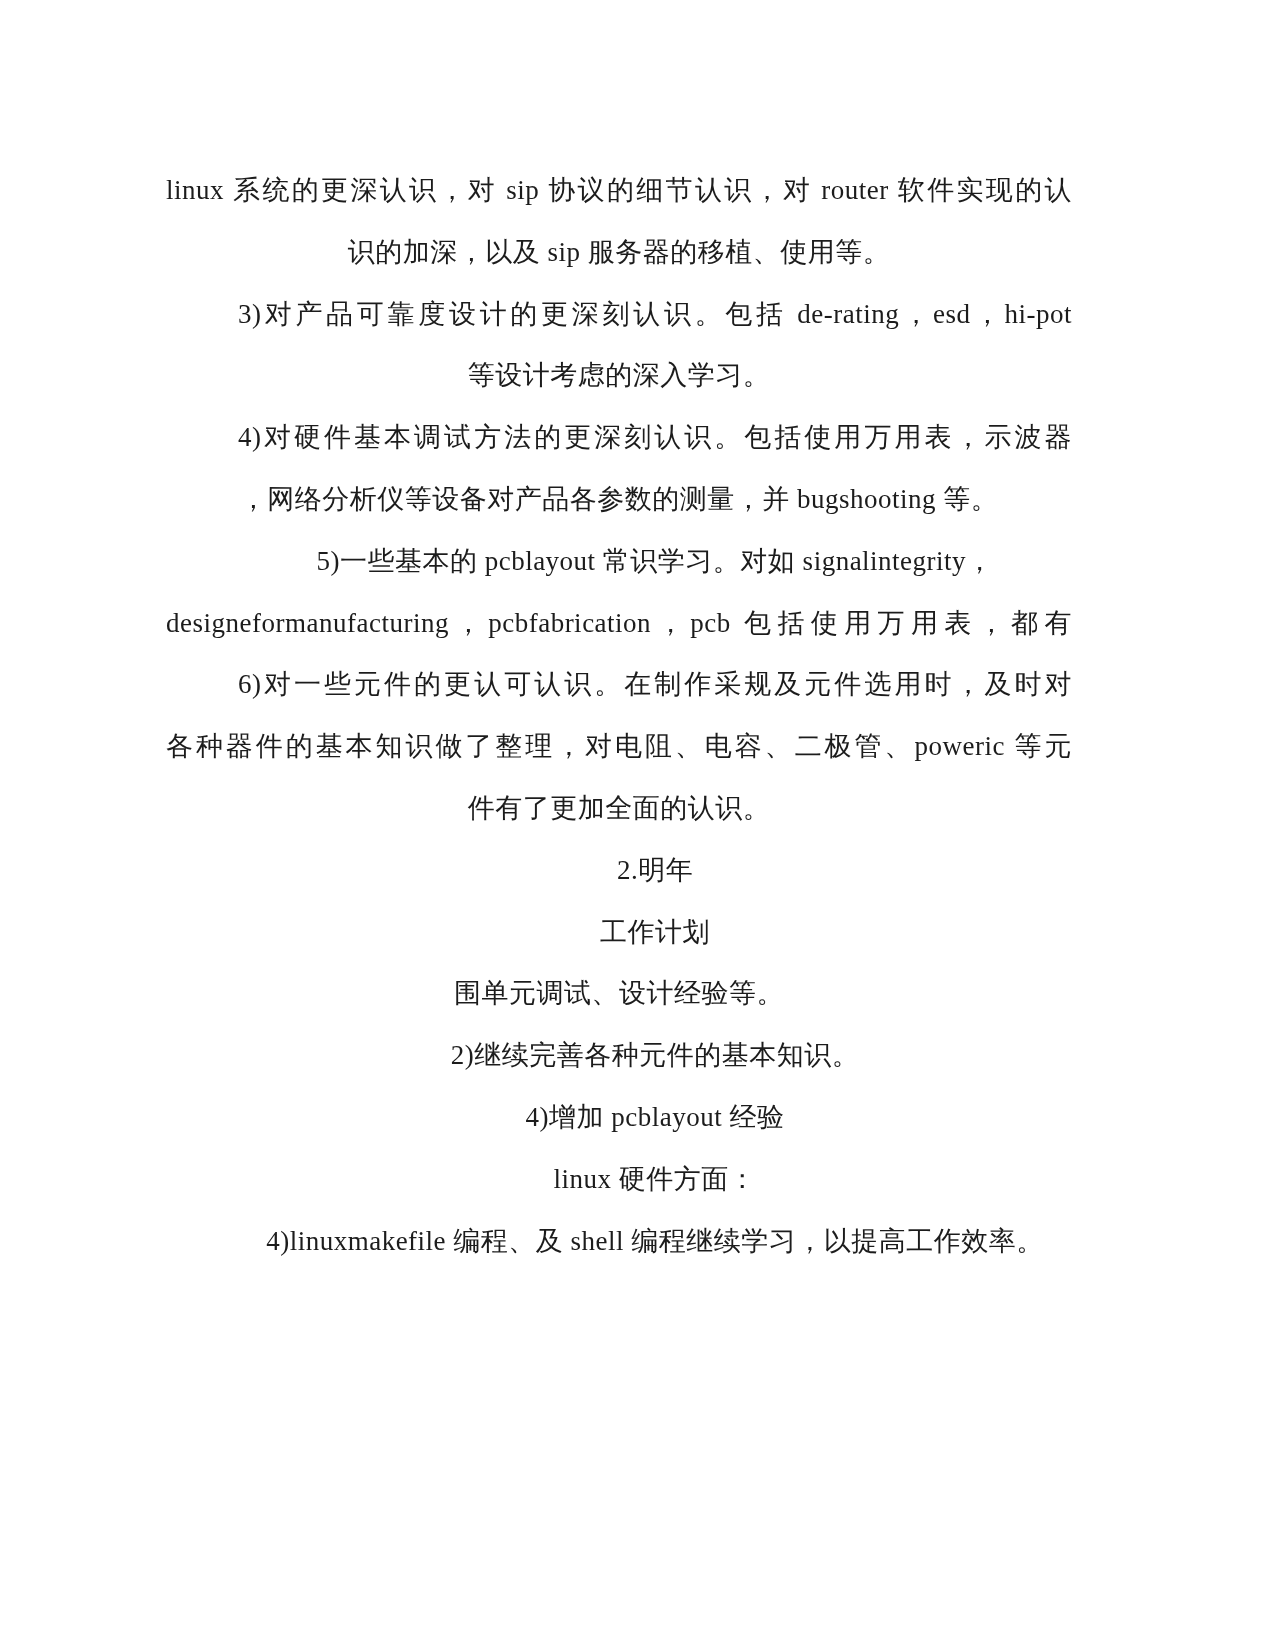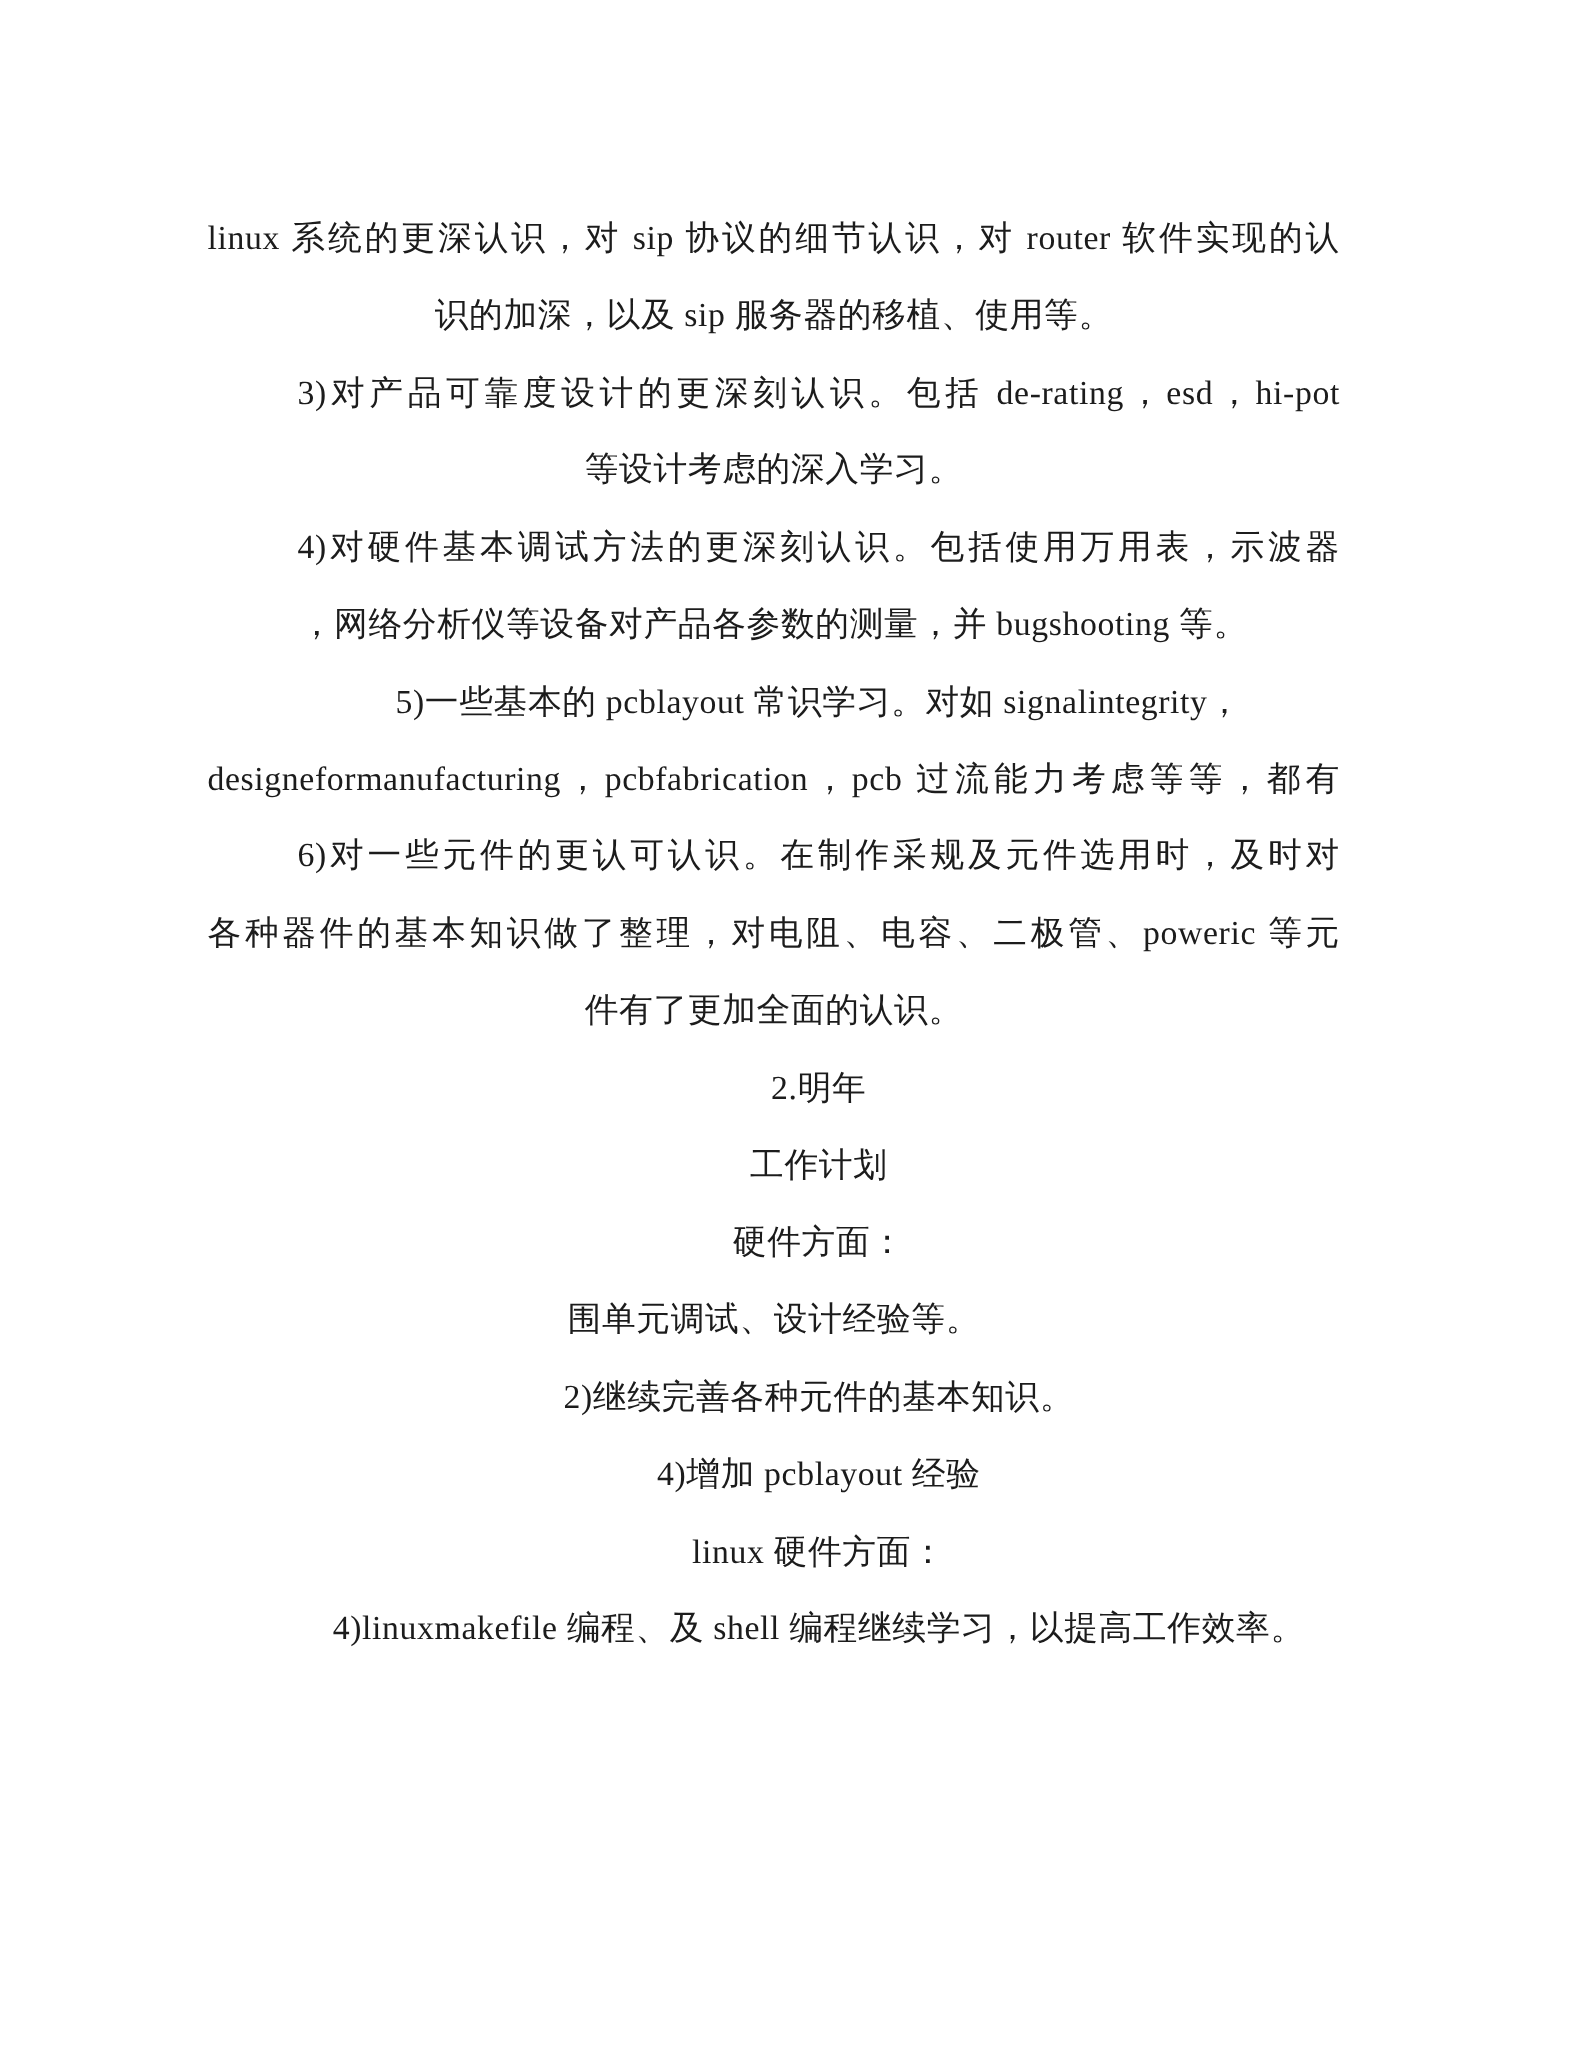--- a/index.html
+++ b/index.html
@@ -47,26 +47,25 @@
 
 <div class="page">
   <div class="text-block">
     <div class="line fill">linux 系统的更深认识，对 sip 协议的细节认识，对 router 软件实现的认</div>
     <div class="line">识的加深，以及 sip 服务器的移植、使用等。</div>
     <div class="line indent fill">3)对产品可靠度设计的更深刻认识。包括 de-rating，esd，hi-pot</div>
     <div class="line">等设计考虑的深入学习。</div>
     <div class="line indent fill">4)对硬件基本调试方法的更深刻认识。包括使用万用表，示波器</div>
     <div class="line">，网络分析仪等设备对产品各参数的测量，并 bugshooting 等。</div>
     <div class="line indent">5)一些基本的 pcblayout 常识学习。对如 signalintegrity，</div>
-    <div class="line fill">designeformanufacturing，pcbfabrication，pcb 过流能力考虑等等，都有</div>
+    <div class="line fill">designeformanufacturing，pcbfabrication，pcb 包括使用万用表，都有</div>
     <div class="line indent fill">6)对一些元件的更认可认识。在制作采规及元件选用时，及时对</div>
     <div class="line fill">各种器件的基本知识做了整理，对电阻、电容、二极管、poweric 等元</div>
     <div class="line">件有了更加全面的认识。</div>
     <div class="line indent">2.明年</div>
     <div class="line indent">工作计划</div>
-    <div class="line indent">硬件方面：</div>
     <div class="line">围单元调试、设计经验等。</div>
     <div class="line indent">2)继续完善各种元件的基本知识。</div>
     <div class="line indent">4)增加 pcblayout 经验</div>
     <div class="line indent">linux 硬件方面：</div>
     <div class="line indent">4)linuxmakefile 编程、及 shell 编程继续学习，以提高工作效率。</div>
   </div>
 </div>
 
 </body></html>

